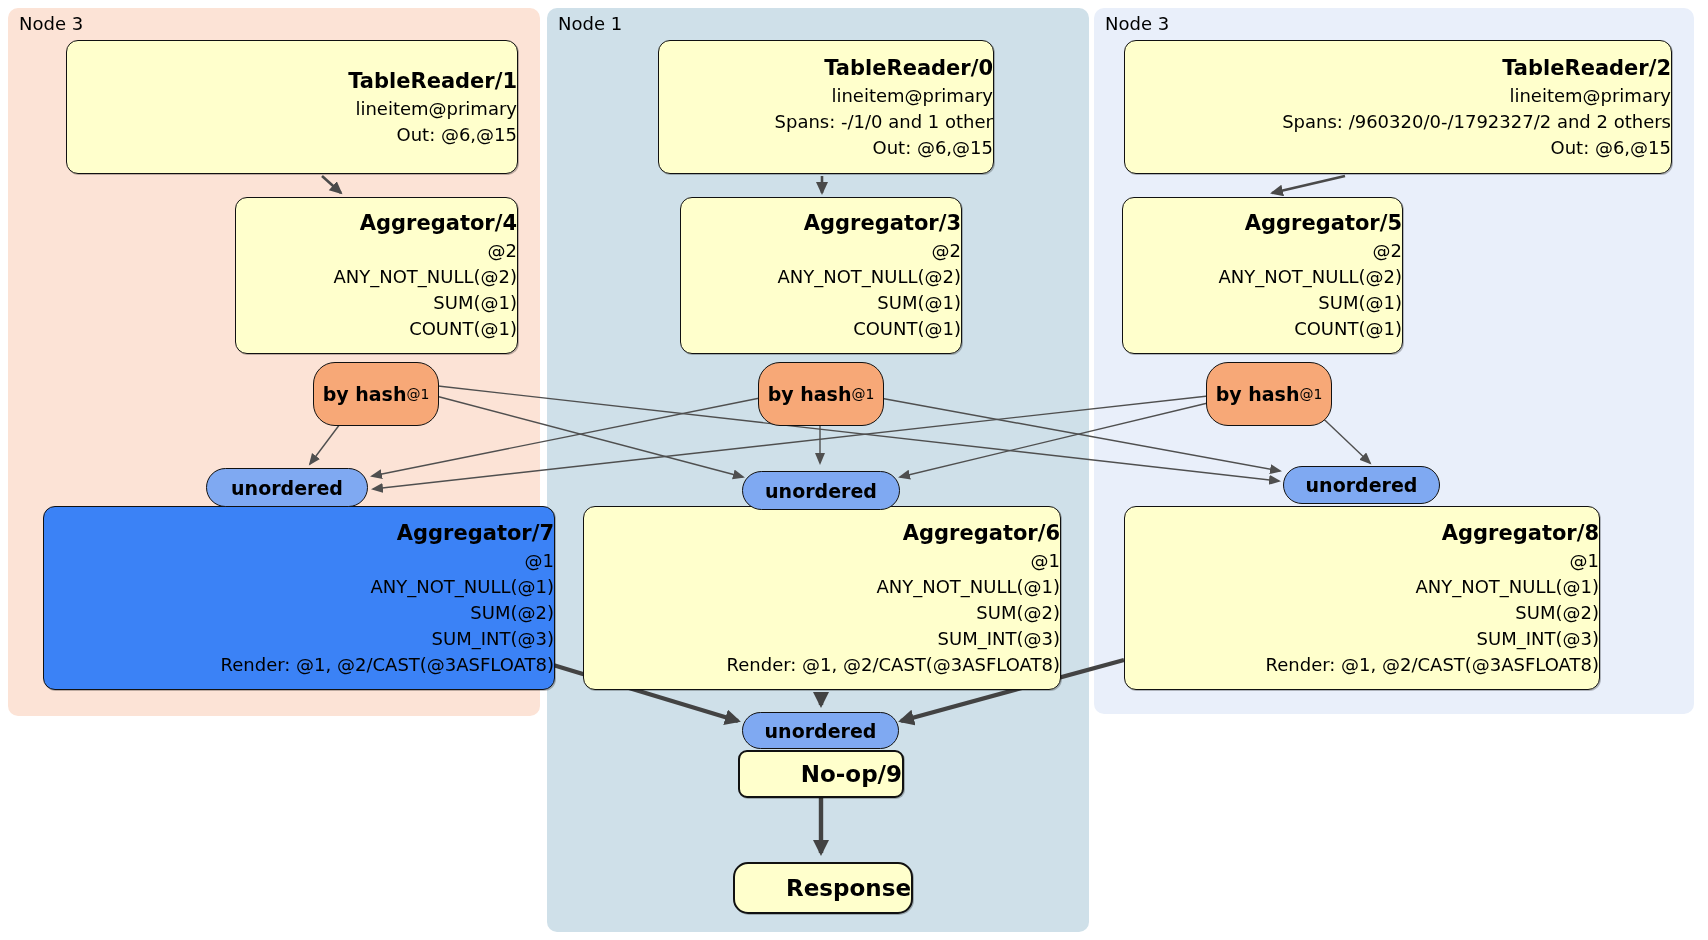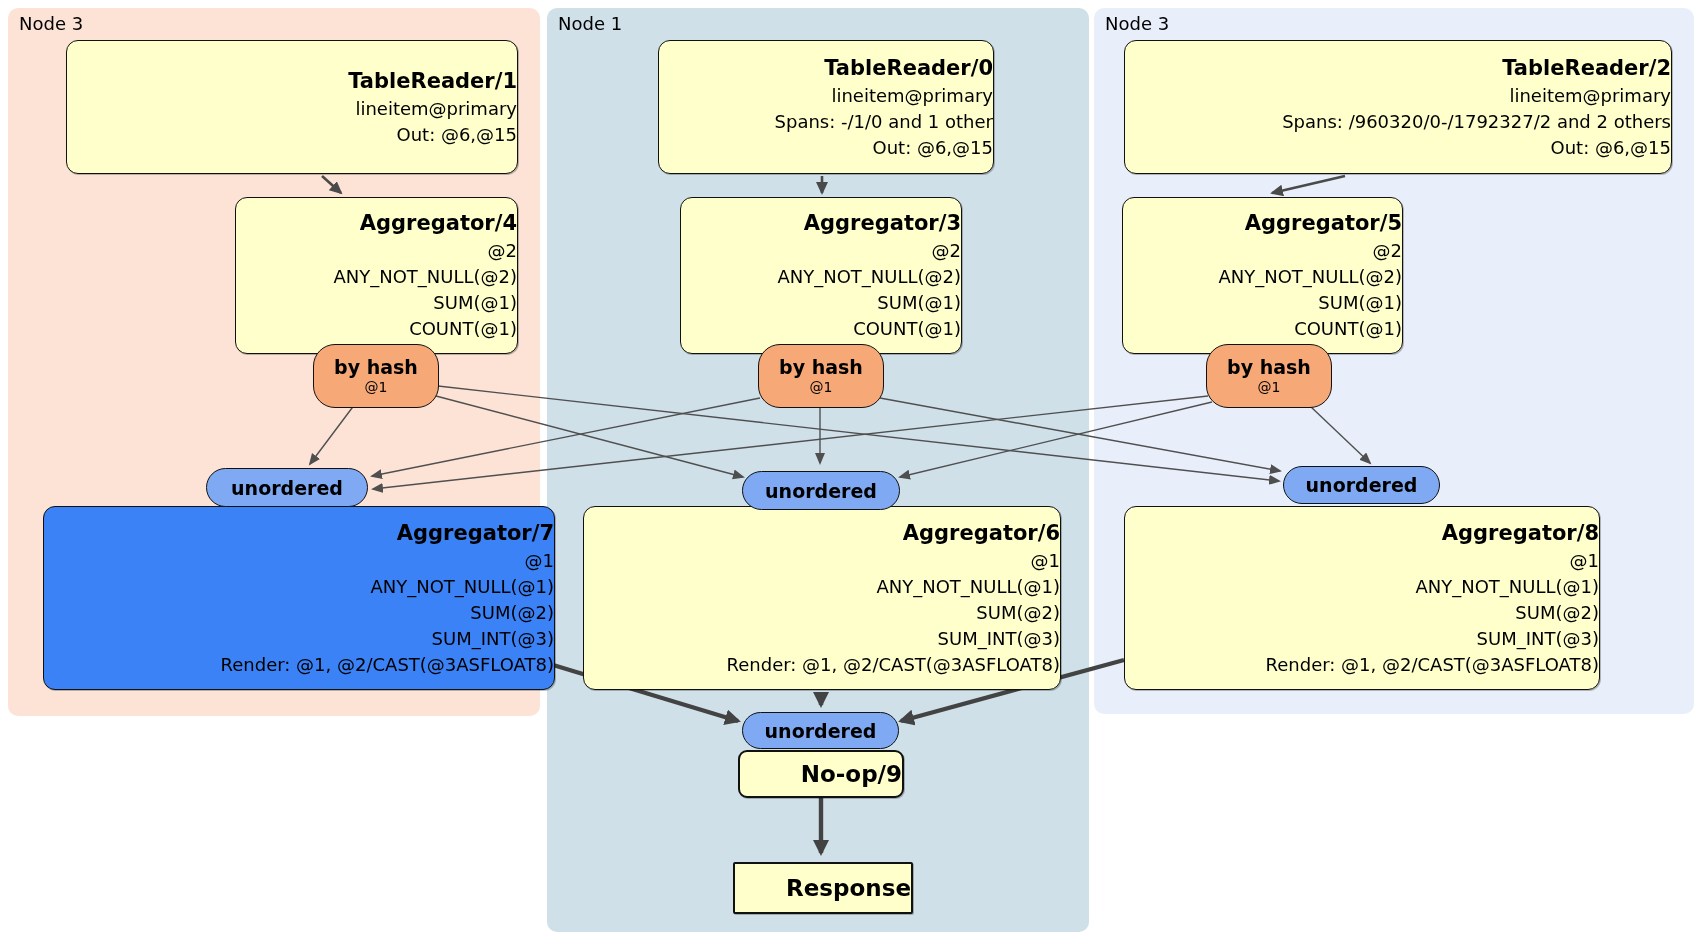--- a/index.html
+++ b/index.html
@@ -31,27 +31,27 @@
   #tr0 { left:658px;  top:40px;  width:334px; height:132px; }
   #tr2 { left:1124px; top:40px;  width:546px; height:132px; }
   #ag4 { left:235px;  top:197px; width:281px; height:155px; }
   #ag3 { left:680px;  top:197px; width:280px; height:155px; }
   #ag5 { left:1122px; top:197px; width:279px; height:155px; }
   #ag7 { left:43px;   top:506px; width:487px; height:182px; }
   #ag6 { left:583px;  top:506px; width:476px; height:182px; }
   #ag8 { left:1124px; top:506px; width:474px; height:182px; }
 
   #noop { left:738px; top:750px; width:162px; height:44px; border-width:2px; border-radius:9px; }
-  #resp { left:733px; top:862px; width:176px; height:48px; border-width:2px; border-radius:2px; }
+  #resp { left:733px; top:862px; width:176px; height:48px; border-width:2px; border-radius:15px; }
   #noop .t, #resp .t { font-size:23px; }
 
   .hash {
     position:absolute; border:1.7px solid #111; border-radius:22px;
-    display:flex; flex-direction:column; justify-content:center; align-items:center;
-    text-align:center; z-index:3;
+    display:flex; flex-direction:row; justify-content:center; align-items:center;
+    text-align:center; z-index:3;margin-top:18px;
   }
   .hash .hl { font-weight:bold; font-size:19px; line-height:23px; }
   .hash .hs { font-size:14px; line-height:17px; }
   #hash3 { left:313px;  top:344px; width:124px; height:62px; }
   #hash1 { left:758px;  top:344px; width:124px; height:62px; }
   #hash2 { left:1206px; top:344px; width:124px; height:62px; }
 
   .sync {
     position:absolute; border:1.7px solid #111; border-radius:20px;
     display:flex; justify-content:center; align-items:center;

